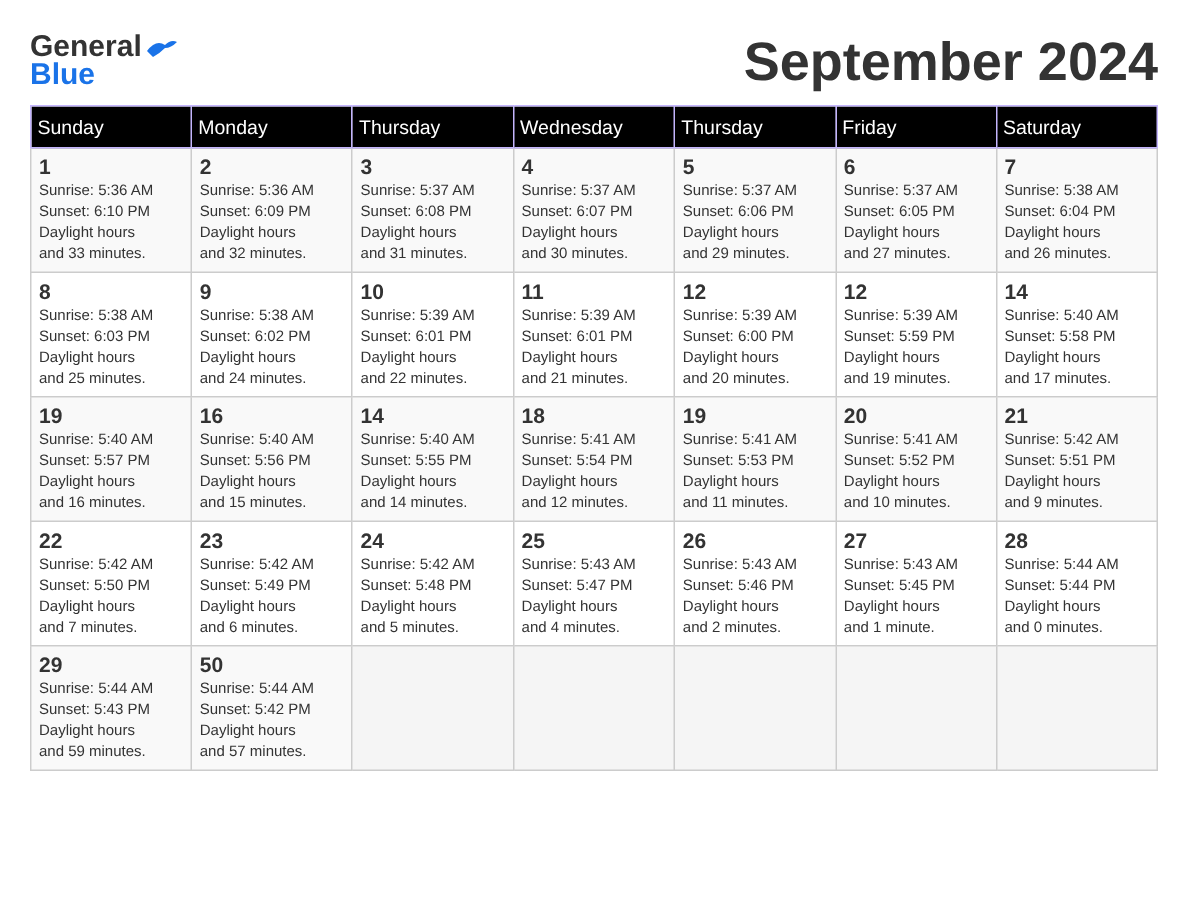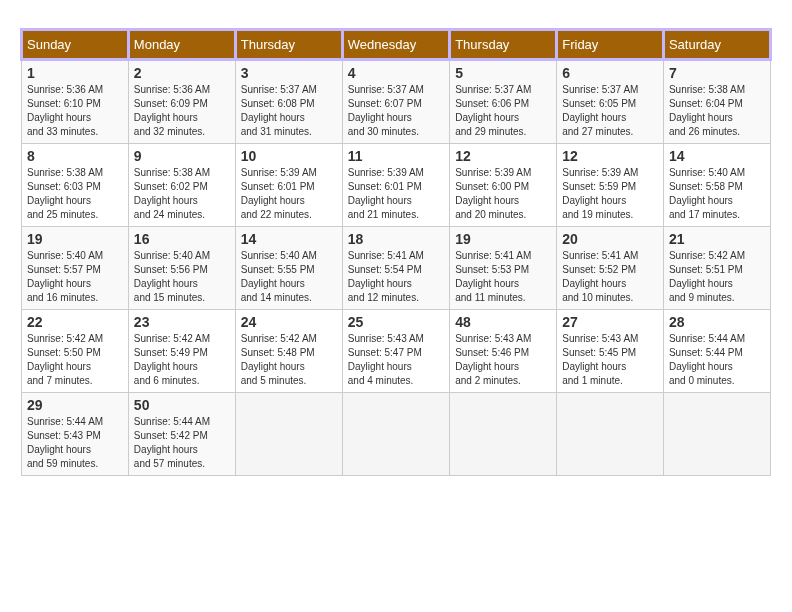--- a/index.html
+++ b/index.html
@@ -36,27 +36,27 @@
     .subtitle {
       font-size: 14px;
       color: #555;
     }
     .calendar {
       width: 100%;
       border-collapse: collapse;
       font-size: 11px;
     }
     .calendar th {
-      background-color: #a16207;
+      background-color: #000000;
       color: #fff;
       padding: 6px 4px;
       text-align: left;
       font-size: 13px;
       font-weight: normal;
-      border: 3px solid #c4b5fd;
+      border: 1px solid #c4b5fd;
     }
     .calendar td {
       vertical-align: top;
       padding: 4px 5px;
       border: 1px solid #ccc;
       width: 108px;
       min-height: 70px;
       color: #333;
       background: #fff;
     }
@@ -75,21 +75,31 @@
       color: #333;
     }
     .row-shaded td {
       background: #f9f9f9;
     }
   </style>
 </head>
 <body>
 
 <div class="header-area">
+  <div class="logo">
+    <div class="logo-row">
+      <span style="font-size:20px;font-weight:bold;color:#333;">General</span>
+      <svg width="22" height="16" viewBox="0 0 22 16" style="margin-left:2px;">
+        <path d="M2 10 Q8 2 14 6 Q18 2 22 4 Q18 8 14 8 Q10 12 6 14 Z" fill="#1a73e8"></path>
+      </svg>
+    </div>
+    <div style="font-size:20px;font-weight:bold;color:#1a73e8;margin-top:-4px;">Blue</div>
+  </div>
   <div class="title-area">
+    <div class="month-title">September 2024</div>
   </div>
 </div>
 
 <table class="calendar">
   <thead>
     <tr>
     <th>Sunday</th>
         <th>Monday</th>
         <th>Thursday</th>
         <th>Wednesday</th>
@@ -124,21 +134,21 @@
         <td><span class="day-num">18</span><span class="day-info">Sunrise: 5:41 AM<br>Sunset: 5:54 PM<br>Daylight hours<br>and 12 minutes.</span></td>
         <td><span class="day-num">19</span><span class="day-info">Sunrise: 5:41 AM<br>Sunset: 5:53 PM<br>Daylight hours<br>and 11 minutes.</span></td>
         <td><span class="day-num">20</span><span class="day-info">Sunrise: 5:41 AM<br>Sunset: 5:52 PM<br>Daylight hours<br>and 10 minutes.</span></td>
         <td><span class="day-num">21</span><span class="day-info">Sunrise: 5:42 AM<br>Sunset: 5:51 PM<br>Daylight hours<br>and 9 minutes.</span></td>
       </tr>
       <tr>
         <td><span class="day-num">22</span><span class="day-info">Sunrise: 5:42 AM<br>Sunset: 5:50 PM<br>Daylight hours<br>and 7 minutes.</span></td>
         <td><span class="day-num">23</span><span class="day-info">Sunrise: 5:42 AM<br>Sunset: 5:49 PM<br>Daylight hours<br>and 6 minutes.</span></td>
         <td><span class="day-num">24</span><span class="day-info">Sunrise: 5:42 AM<br>Sunset: 5:48 PM<br>Daylight hours<br>and 5 minutes.</span></td>
         <td><span class="day-num">25</span><span class="day-info">Sunrise: 5:43 AM<br>Sunset: 5:47 PM<br>Daylight hours<br>and 4 minutes.</span></td>
-        <td><span class="day-num">48</span><span class="day-info">Sunrise: 5:43 AM<br>Sunset: 5:46 PM<br>Daylight hours<br>and 2 minutes.</span></td>
+        <td><span class="day-num">26</span><span class="day-info">Sunrise: 5:43 AM<br>Sunset: 5:46 PM<br>Daylight hours<br>and 2 minutes.</span></td>
         <td><span class="day-num">27</span><span class="day-info">Sunrise: 5:43 AM<br>Sunset: 5:45 PM<br>Daylight hours<br>and 1 minute.</span></td>
         <td><span class="day-num">28</span><span class="day-info">Sunrise: 5:44 AM<br>Sunset: 5:44 PM<br>Daylight hours<br>and 0 minutes.</span></td>
       </tr>
       <tr class="row-shaded">
         <td><span class="day-num">29</span><span class="day-info">Sunrise: 5:44 AM<br>Sunset: 5:43 PM<br>Daylight hours<br>and 59 minutes.</span></td>
         <td><span class="day-num">50</span><span class="day-info">Sunrise: 5:44 AM<br>Sunset: 5:42 PM<br>Daylight hours<br>and 57 minutes.</span></td>
         <td class="empty"></td>
         <td class="empty"></td>
         <td class="empty"></td>
         <td class="empty"></td>

